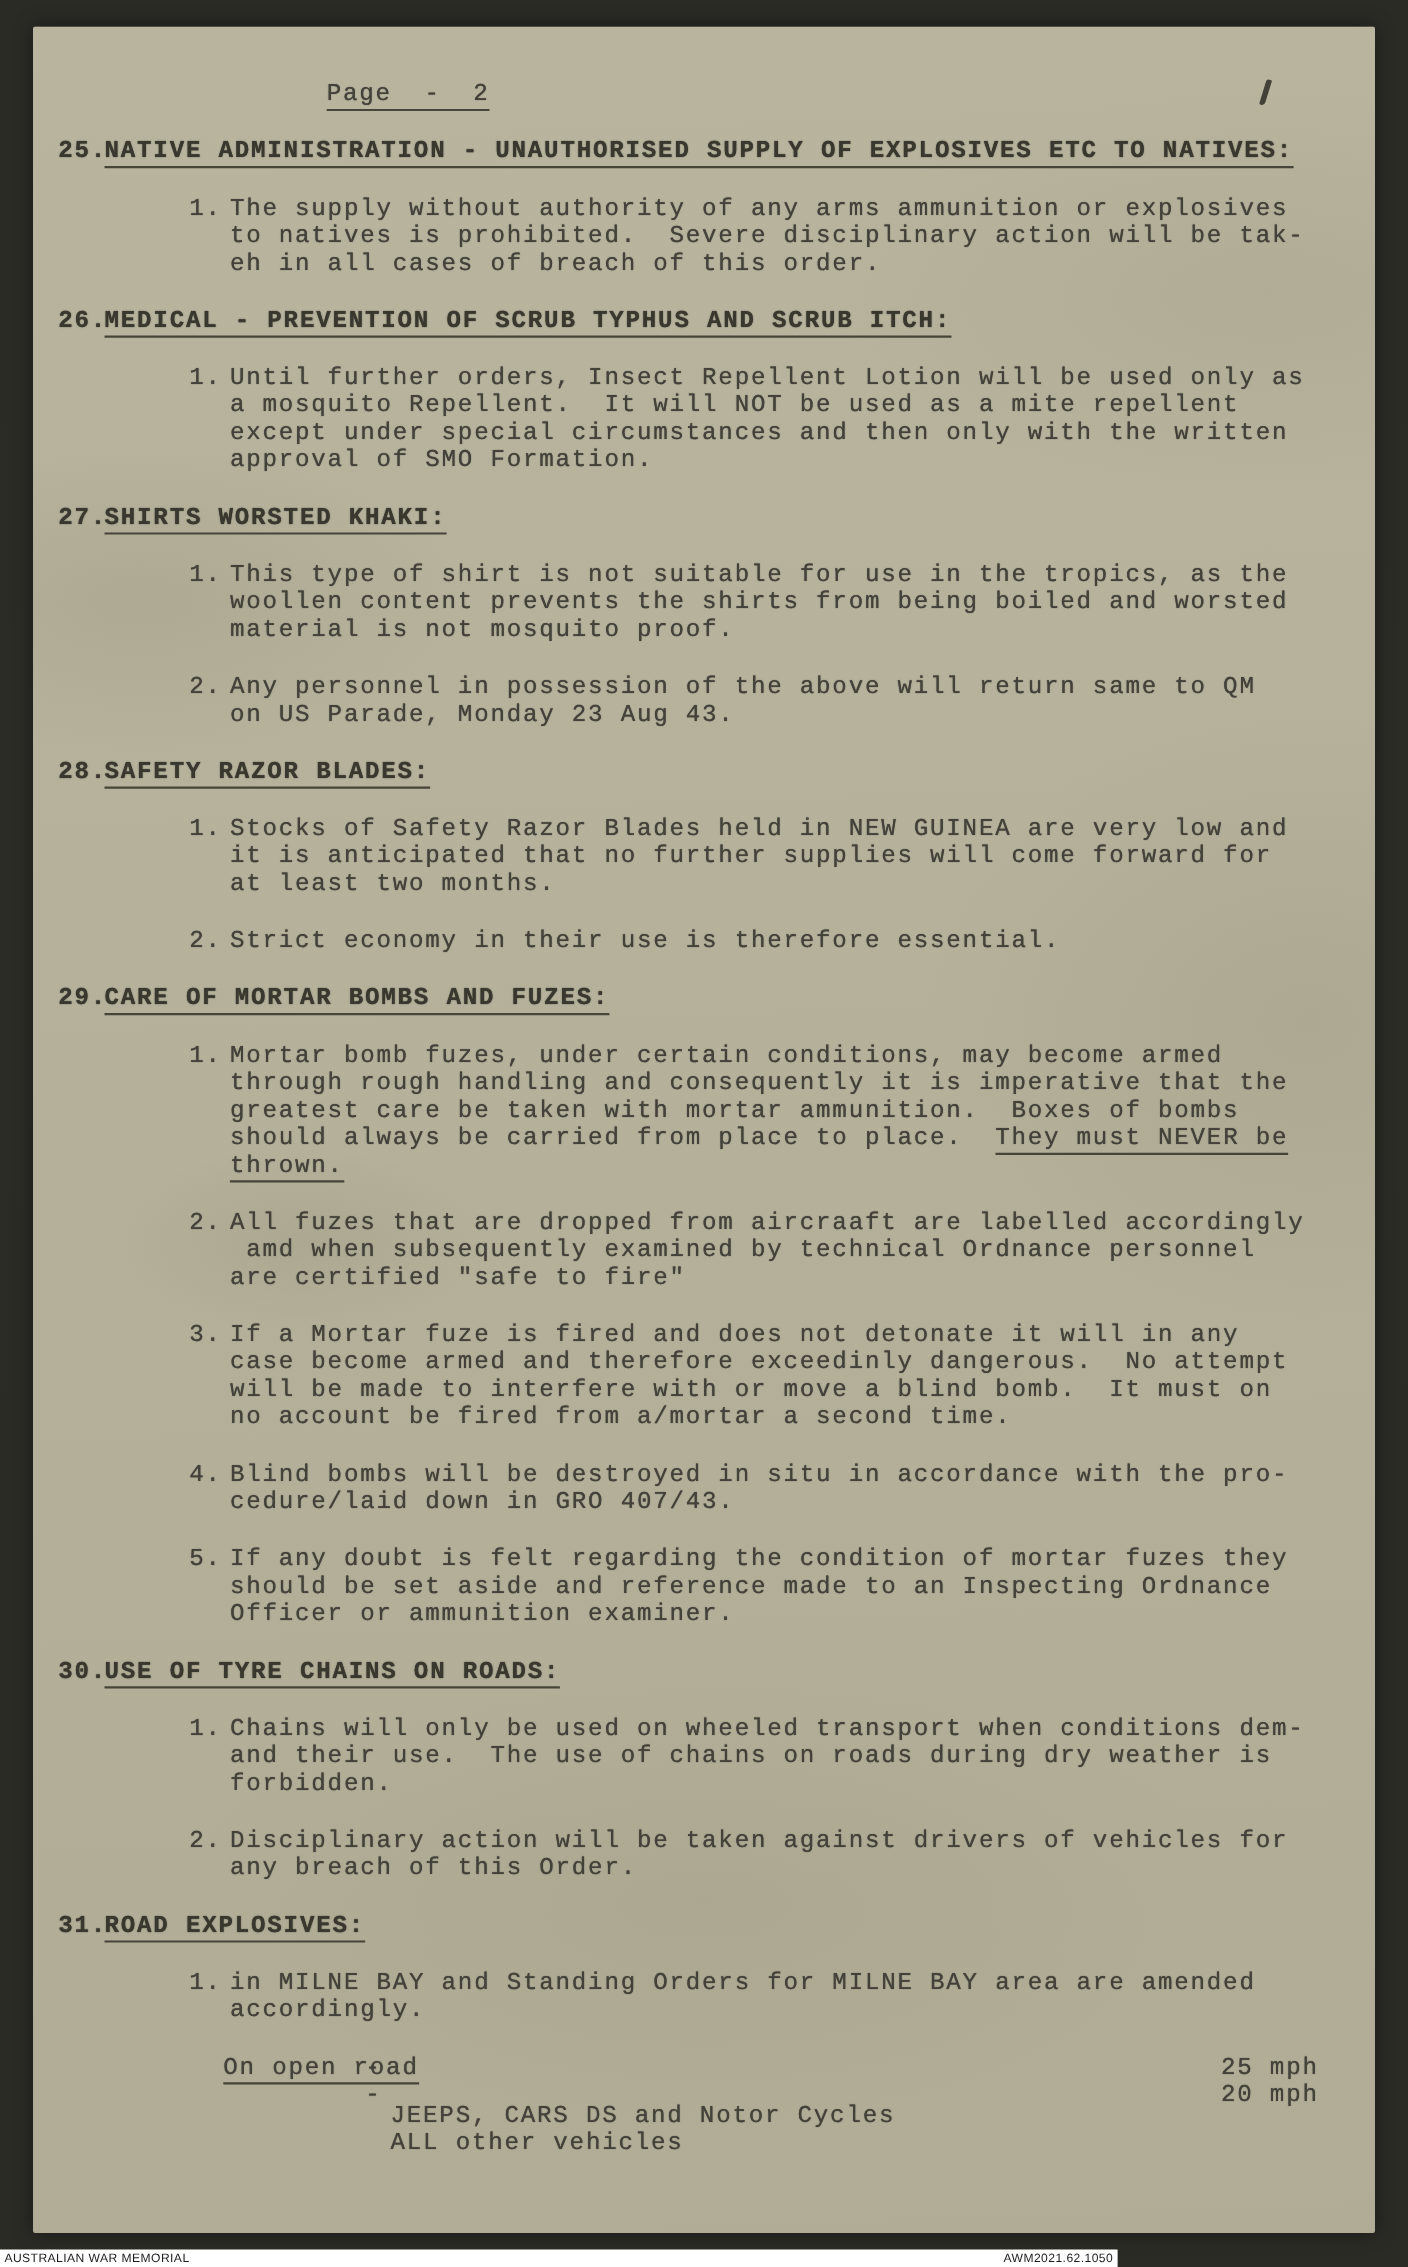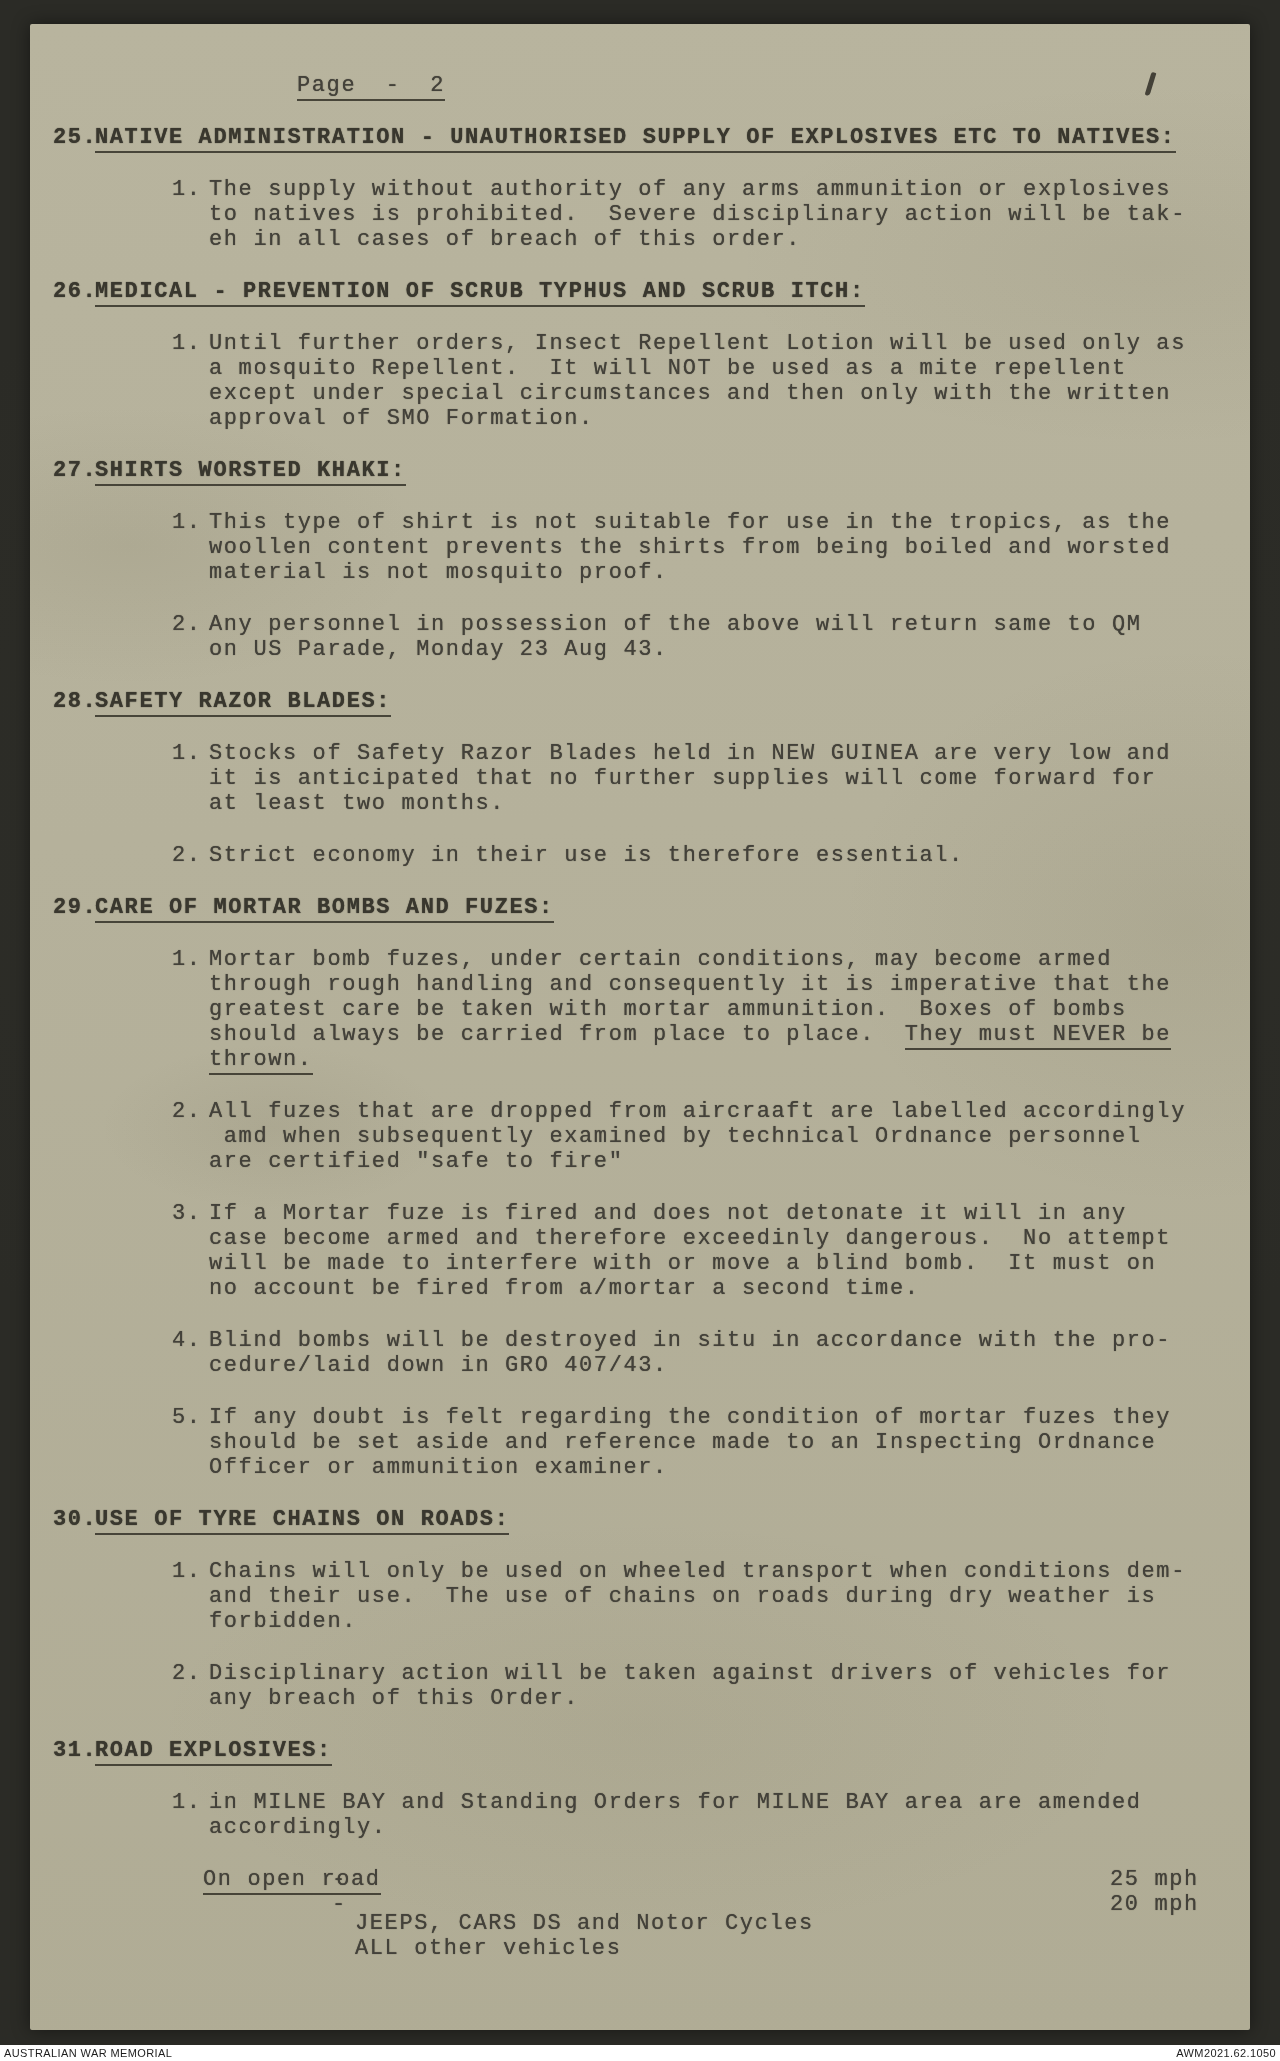--- a/index.html
+++ b/index.html
@@ -54,21 +54,21 @@
   .item{display:flex;padding-left:119px;}
   .inum{display:inline-block;width:37px;flex:0 0 37px;}
   .line{white-space:pre;}
   .stable{position:relative;text-decoration:underline;}
   .srow{position:relative;height:25px;white-space:pre;}
   .scol-label{position:absolute;left:150px;top:0;}
   .scol-dash{position:absolute;left:279px;top:0;}
   .scol-desc{position:absolute;left:302px;top:0;margin-top:44px;}
   .scol-limit{position:absolute;left:1057px;top:0;}
   .footer{
-    position:absolute;left:0;bottom:0;width:1280px;height:16px;
+    position:absolute;left:0;bottom:0;width:1016px;height:16px;
     background:var(--footer-bg);color:var(--footer-text);
     font-family:"Liberation Sans","DejaVu Sans",sans-serif;
     font-size:11px;line-height:16px;letter-spacing:.4px;
     display:flex;justify-content:space-between;
     padding:0 4px;box-sizing:border-box;margin-top:48px;
   }
 </style>
 </head>
 <body>
 

